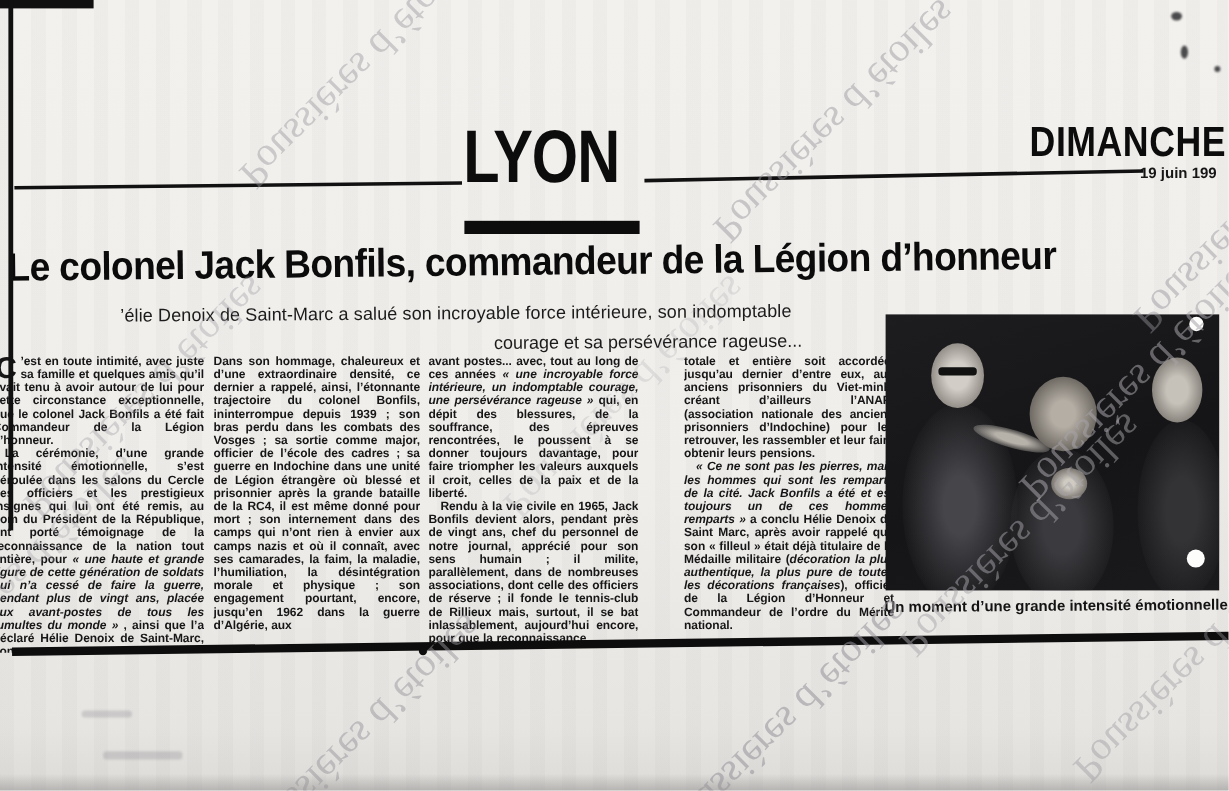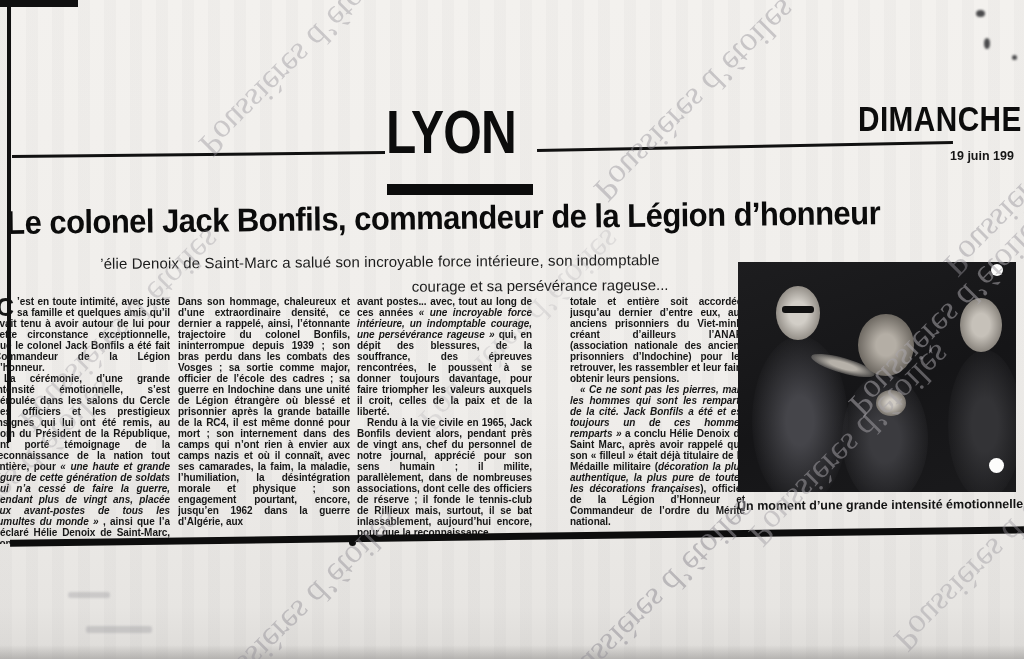--- a/index.html
+++ b/index.html
@@ -35,21 +35,21 @@
     font-size:62px; font-weight:900; color:#0c0c0c; letter-spacing:-1px;
     transform:scaleX(.8); transform-origin:left top; line-height:1;
   }
   #section-underline { position:absolute; left:387px; top:184px; width:146px; height:11px; background:#0c0c0c; z-index:5; }
   #masthead {
     position:absolute; left:858px; top:101px; z-index:5; white-space:nowrap;
     font-size:35px; font-weight:900; color:#0c0c0c; letter-spacing:.5px;
     transform:scaleX(.85); transform-origin:left top; line-height:1;
   }
   #masthead-date { position:absolute; left:950px; top:137px; z-index:5; white-space:nowrap;
-    font-size:12.5px; font-weight:700; color:#161616;margin-top:12px; }
+    font-size:12.5px; font-weight:700; color:#161616; }
   
   #headline {
     position:absolute; left:6px; top:204px; width:1010px; z-index:5; white-space:nowrap;
     font-size:33px; font-weight:800; color:#0b0b0b; letter-spacing:-.6px;
     transform:rotate(-0.65deg) scaleX(.94); transform-origin:left top;
   }
   #subhead { position:absolute; left:0; top:253px; width:760px; z-index:5; transform:rotate(-0.4deg); }
   #subhead .line1 { display:block; text-align:center; font-size:15px; font-weight:500; color:#1b1b1b; letter-spacing:.1px; }
   #subhead .line2 { display:block; text-align:center; font-size:15px; font-weight:500; color:#1b1b1b; margin:8px 0 0 330px; width:420px; }
   

